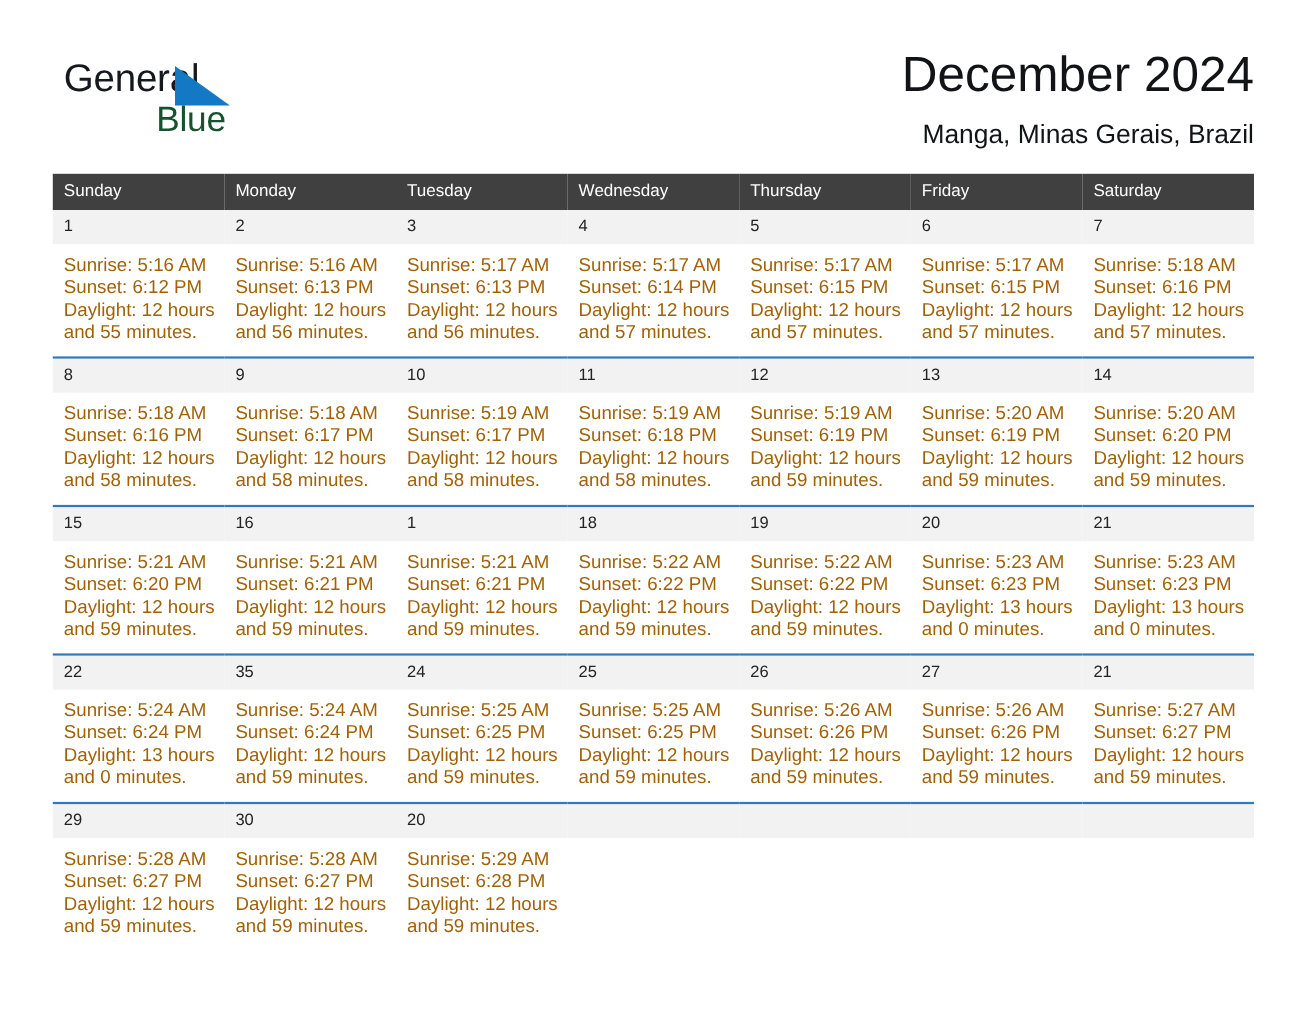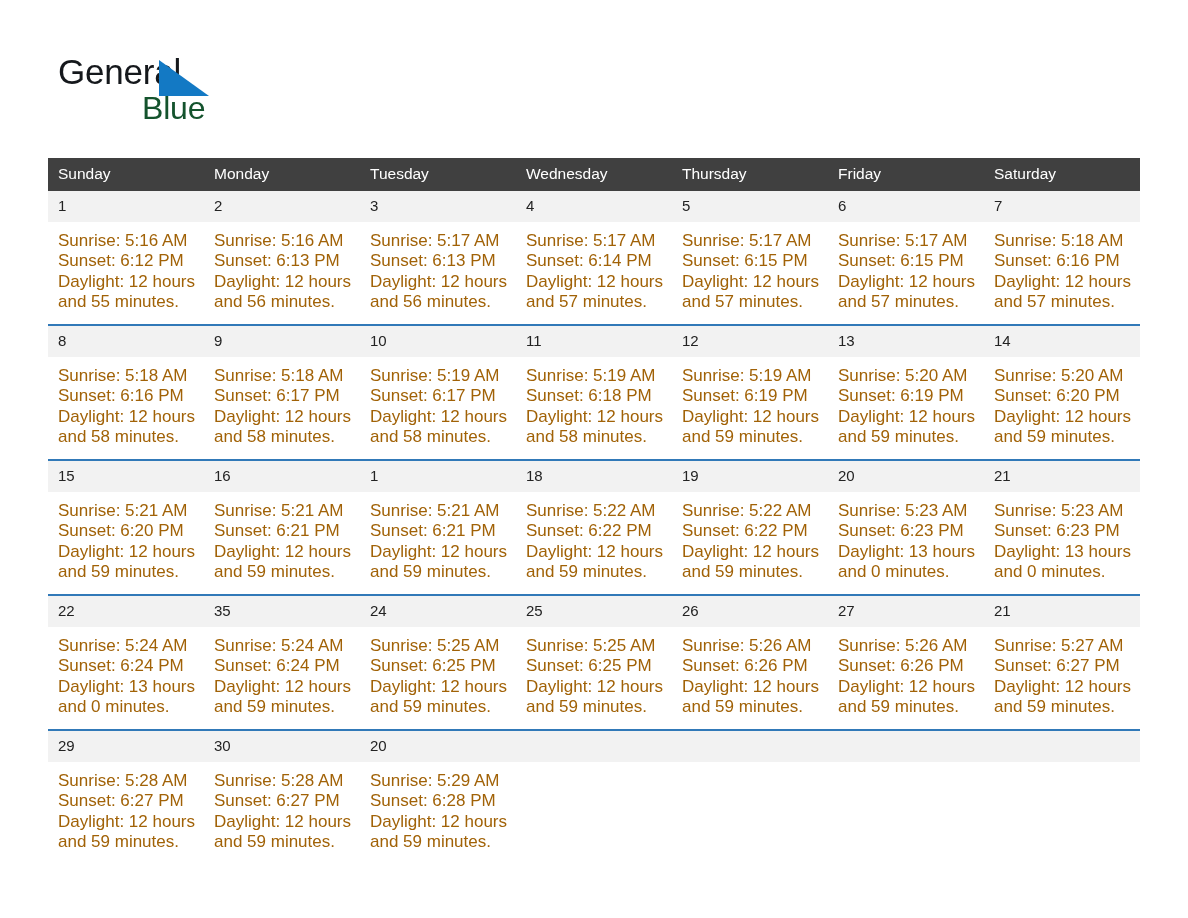--- a/index.html
+++ b/index.html
@@ -160,20 +160,22 @@
       <div class="logo-general">General</div>
       <div class="logo-triangle">
         <svg width="50" height="40" viewBox="0 0 50 40" xmlns="http://www.w3.org/2000/svg">
           <polygon points="0,0 50,36 0,36" fill="#1379c4"></polygon>
         </svg>
       </div>
       <div class="logo-blue">Blue</div>
     </div>
 
     <div class="title-block">
+      <div class="month-title">December 2024</div>
+      <div class="location-title">Manga, Minas Gerais, Brazil</div>
     </div>
 
   </div>
 
   <div class="calendar">
     <table class="cal">
       <colgroup>
         <col>
           <col>
           <col>

